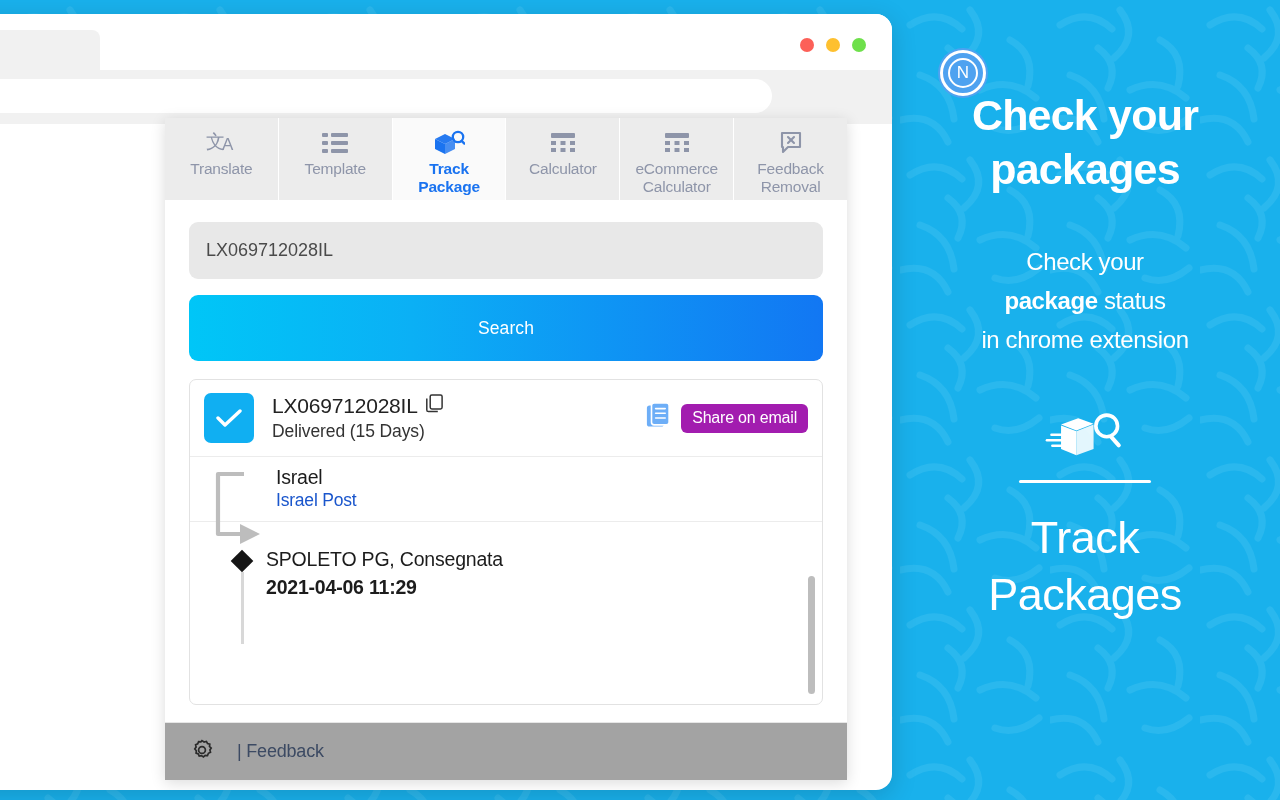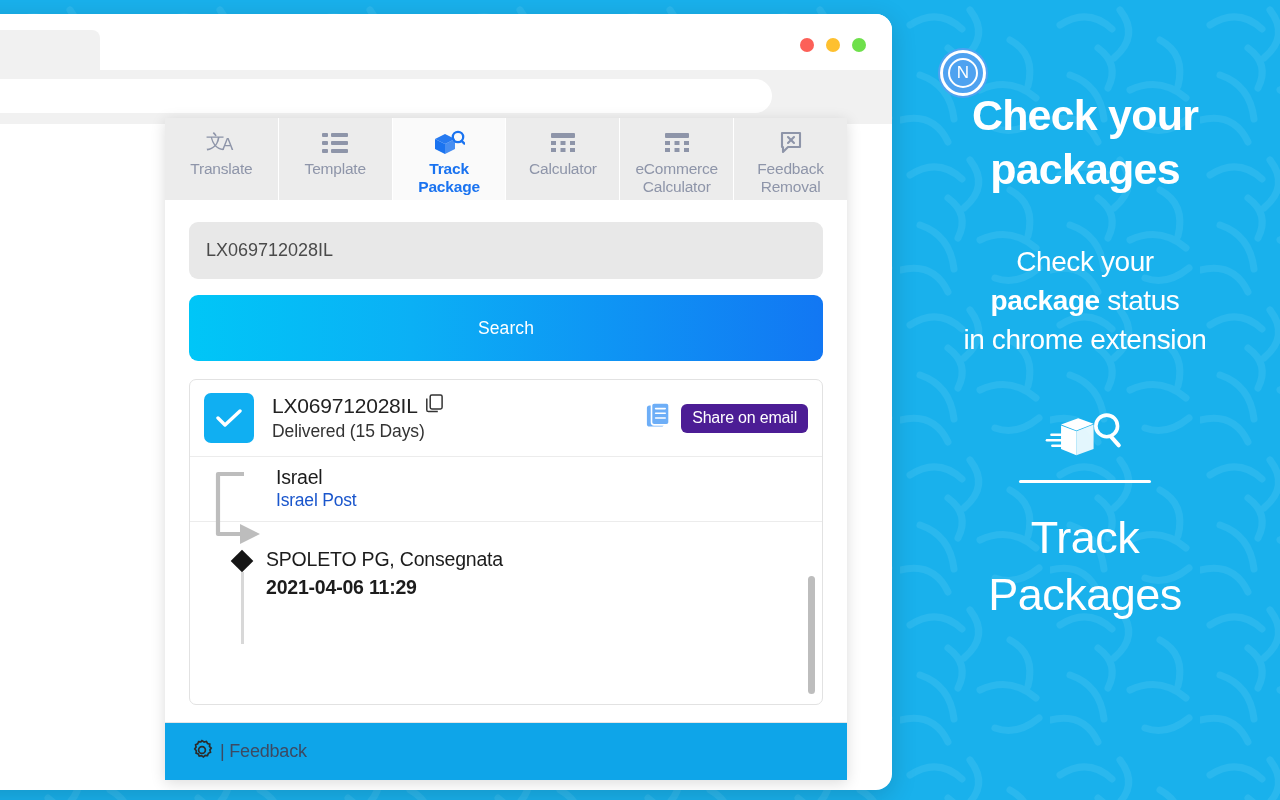--- a/index.html
+++ b/index.html
@@ -182,21 +182,21 @@
     letter-spacing: -0.2px;
   }
   .rc-status {
     font-size: 17.5px;
     color: #333333;
     margin-top: 3px;
     letter-spacing: -0.1px;
   }
   .rc-actions { display: flex; align-items: center; gap: 9px; }
   .share-btn {
-    background: #4c1d95;
+    background: #a21caf;
     color: #ffffff;
     border: none;
     border-radius: 6px;
     height: 29px;
     padding: 0 11px;
     font-size: 16px;
     font-family: "Liberation Sans", sans-serif;
     cursor: pointer;
     letter-spacing: -0.2px;
   }
@@ -258,25 +258,25 @@
     right: 7px; top: 196px;
     width: 7px; height: 118px;
     background: #bdbdbd;
     border-radius: 4px;
   }
   
   .ext-footer {
     position: absolute;
     left: 0; bottom: 0;
     width: 100%; height: 58px;
-    background: #0ea5e9;
+    background: #a3a3a3;
     border-top: 1px solid #e6e6e6;
     display: flex; align-items: center;
     padding-left: 26px;
-    gap: 7px;
+    gap: 24px;
   }
   .footer-text {
     font-size: 18px;
     color: #3c4a63;
     letter-spacing: -0.2px;
   }
   
   .promo {
     position: absolute;
     right: 0; top: 0;
@@ -290,21 +290,21 @@
   }
   .promo-headline {
     font-size: 43px;
     font-weight: bold;
     line-height: 54px;
     letter-spacing: -0.8px;
     max-width: 330px;
   }
   .promo-sub {
     margin-top: 46px;
-    font-size: 28px;
+    font-size: 24px;
     line-height: 39px;
     letter-spacing: -0.4px;
     font-weight: 300;
     max-width: 350px;
   }
   .promo-sub b { font-weight: bold; }
   .promo-icon {
     margin-top: 52px;
     width: 186px; height: 108px;
   }

